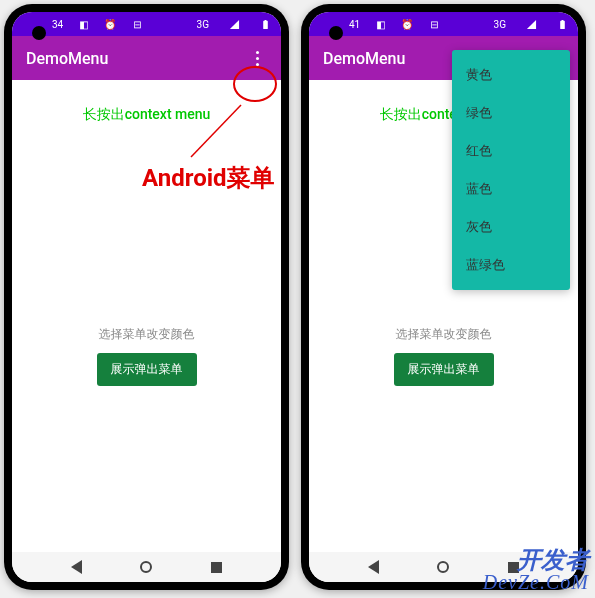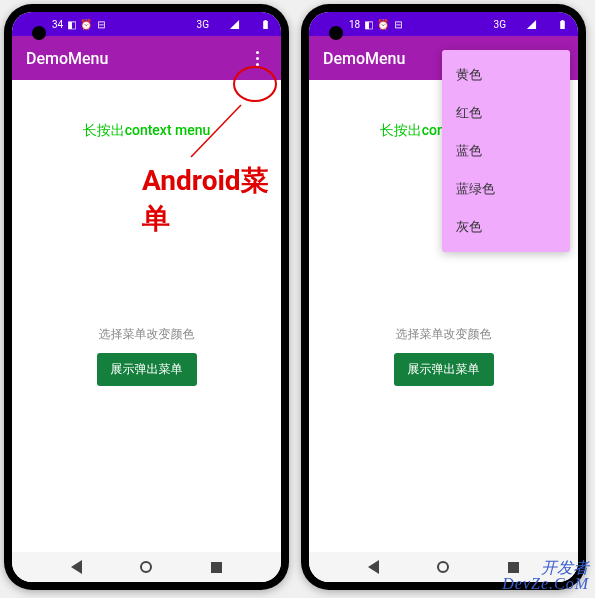--- a/index.html
+++ b/index.html
@@ -46,21 +46,21 @@
     .status-bar {
       height: 24px;
       background: #5a00d6;
       color: #fff;
       display: flex;
       align-items: center;
       justify-content: space-between;
       padding: 0 10px 0 40px;
       font-size: 10px;
     }
-    .status-left { display: flex; align-items: center; gap: 4px; }
+    .status-left { display: flex; align-items: center; gap: 16px; }
     .status-right { display: flex; align-items: center; gap: 20px; }
     .app-bar {
       height: 44px;
       background: #a21caf;
       color: #fff;
       display: flex;
       align-items: center;
       justify-content: space-between;
       padding: 0 8px 0 14px;
     }
@@ -78,21 +78,21 @@
       flex-direction: column;
       gap: 3px;
     }
     .overflow-dots span {
       width: 3px;
       height: 3px;
       background: #fff;
       border-radius: 50%;
     }
     .content {
-      padding-top: 42px;
+      padding-top: 26px;
       text-align: center;
       position: relative;
       height: calc(100% - 68px - 30px);
     }
     .context-text {
       color: #00c800;
       font-size: 14px;
       font-weight: 500;
     }
     .mid-section {
@@ -158,38 +158,38 @@
       height: 36px;
       border: 2px solid #e00000;
       border-radius: 50%;
       z-index: 50;
     }
     .annotation-text {
       position: absolute;
       top: 150px;
       left: 130px;
       color: #e00000;
-      font-size: 28px;
+      font-size: 24px;
       font-weight: bold;
       z-index: 50;
     }
     .annotation-line {
       position: absolute;
       top: 85px;
       right: 30px;
       width: 70px;
       height: 70px;
       z-index: 49;
     }
     .dropdown-menu {
       position: absolute;
       top: 38px;
       right: 8px;
-      width: 128px;
-      background: #f0abfc;
+      width: 118px;
+      background: #14b8a6;
       box-shadow: 0 2px 10px rgba(0,0,0,0.25);
       border-radius: 3px;
       z-index: 60;
       padding: 6px 0;
     }
     .menu-item {
       padding: 10px 14px;
       font-size: 13px;
       color: #333;
       text-align: left;
@@ -199,22 +199,22 @@
       position: absolute;
       bottom: 6px;
       right: 6px;
       color: #3a5fcc;
       font-family: serif;
       font-style: italic;
       text-align: right;
       line-height: 1;
       z-index: 200;
     }
-    .watermark .line1 { font-size: 16px; }
-    .watermark .line2 { font-size: 16px; letter-spacing: 1px; }
+    .watermark .line1 { font-size: 24px; font-weight: bold; }
+    .watermark .line2 { font-size: 20px; letter-spacing: 1px; }
     .sig-icon { fill: #fff; width: 11px; height: 11px; }
   </style>
 </head>
 <body>
 
 <div class="phones-container">
 
   <div class="phone">
     <div class="screen">
       <div class="camera-hole"></div>
@@ -275,21 +275,21 @@
       </div>
     </div>
   </div>
 
   <div class="phone">
     <div class="screen">
       <div class="camera-hole"></div>
 
       <div class="status-bar">
         <div class="status-left">
-          <span>18</span>
+          <span>41</span>
           <span>◧</span>
           <span>⏰</span>
           <span>⊟</span>
         </div>
         <div class="status-right">
           <span>3G</span>
           <svg class="sig-icon" viewBox="0 0 24 24">
               <path d="M2 22h20V2L2 22z"></path>
             </svg>
           <svg class="sig-icon" viewBox="0 0 24 24">
@@ -304,24 +304,25 @@
           <div class="overflow-dots">
             <span></span>
               <span></span>
               <span></span>
           </div>
         </div>
       </div>
 
       <div class="dropdown-menu">
         <div class="menu-item">黄色</div>
+        <div class="menu-item">绿色</div>
         <div class="menu-item">红色</div>
         <div class="menu-item">蓝色</div>
+        <div class="menu-item">灰色</div>
         <div class="menu-item">蓝绿色</div>
-        <div class="menu-item">灰色</div>
       </div>
 
       <div class="content">
         <div class="context-text">长按出context menu</div>
         <div class="mid-section">
           <div class="select-text">选择菜单改变颜色</div>
           <button class="popup-btn">展示弹出菜单</button>
         </div>
       </div>
 

